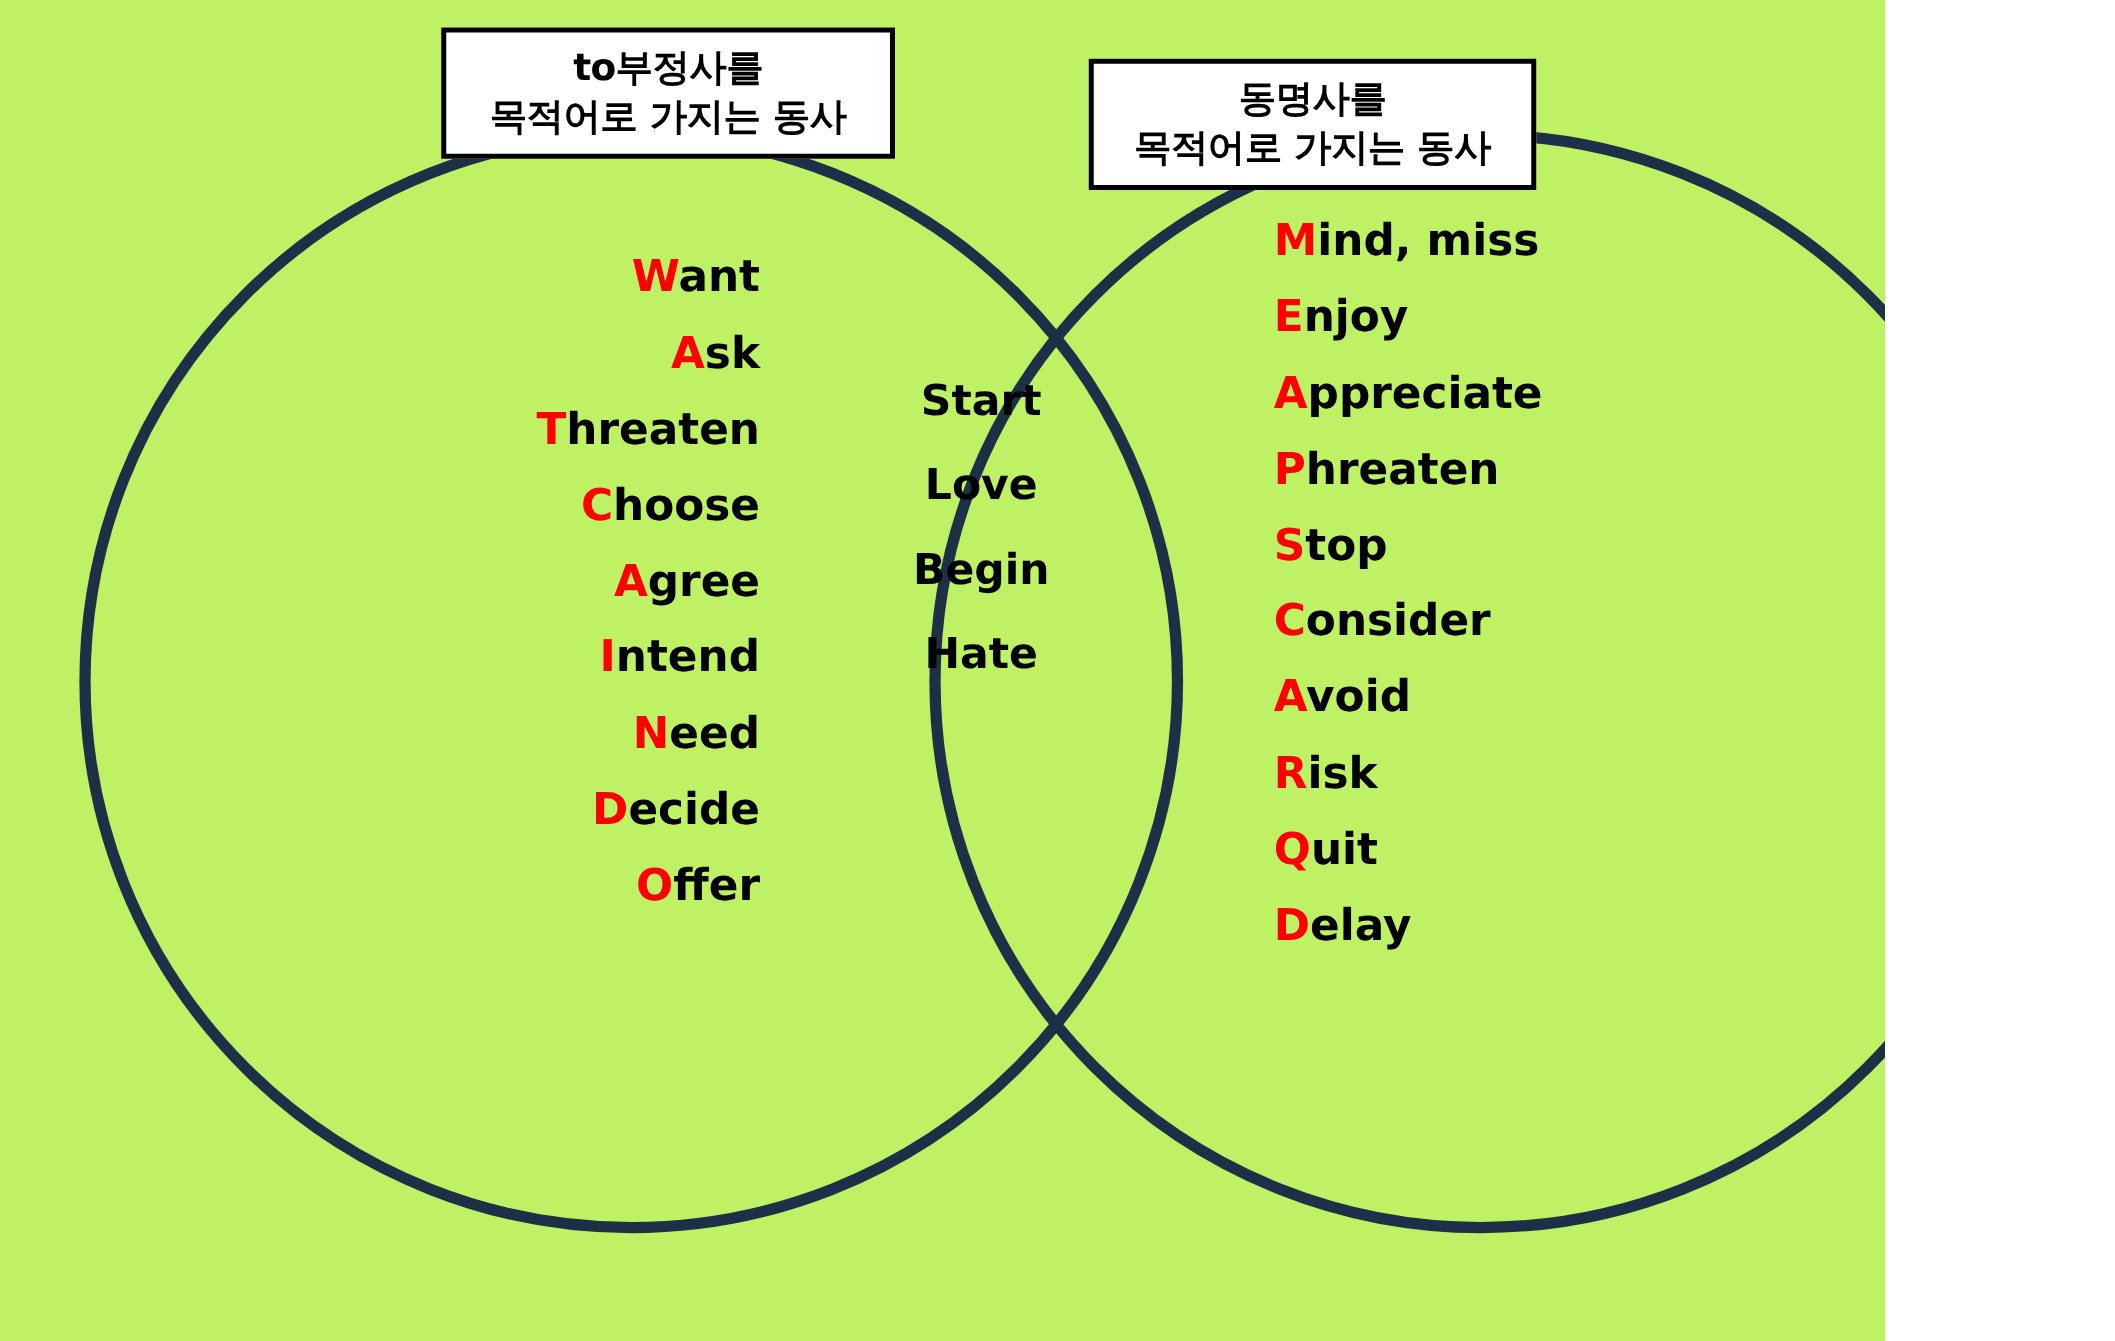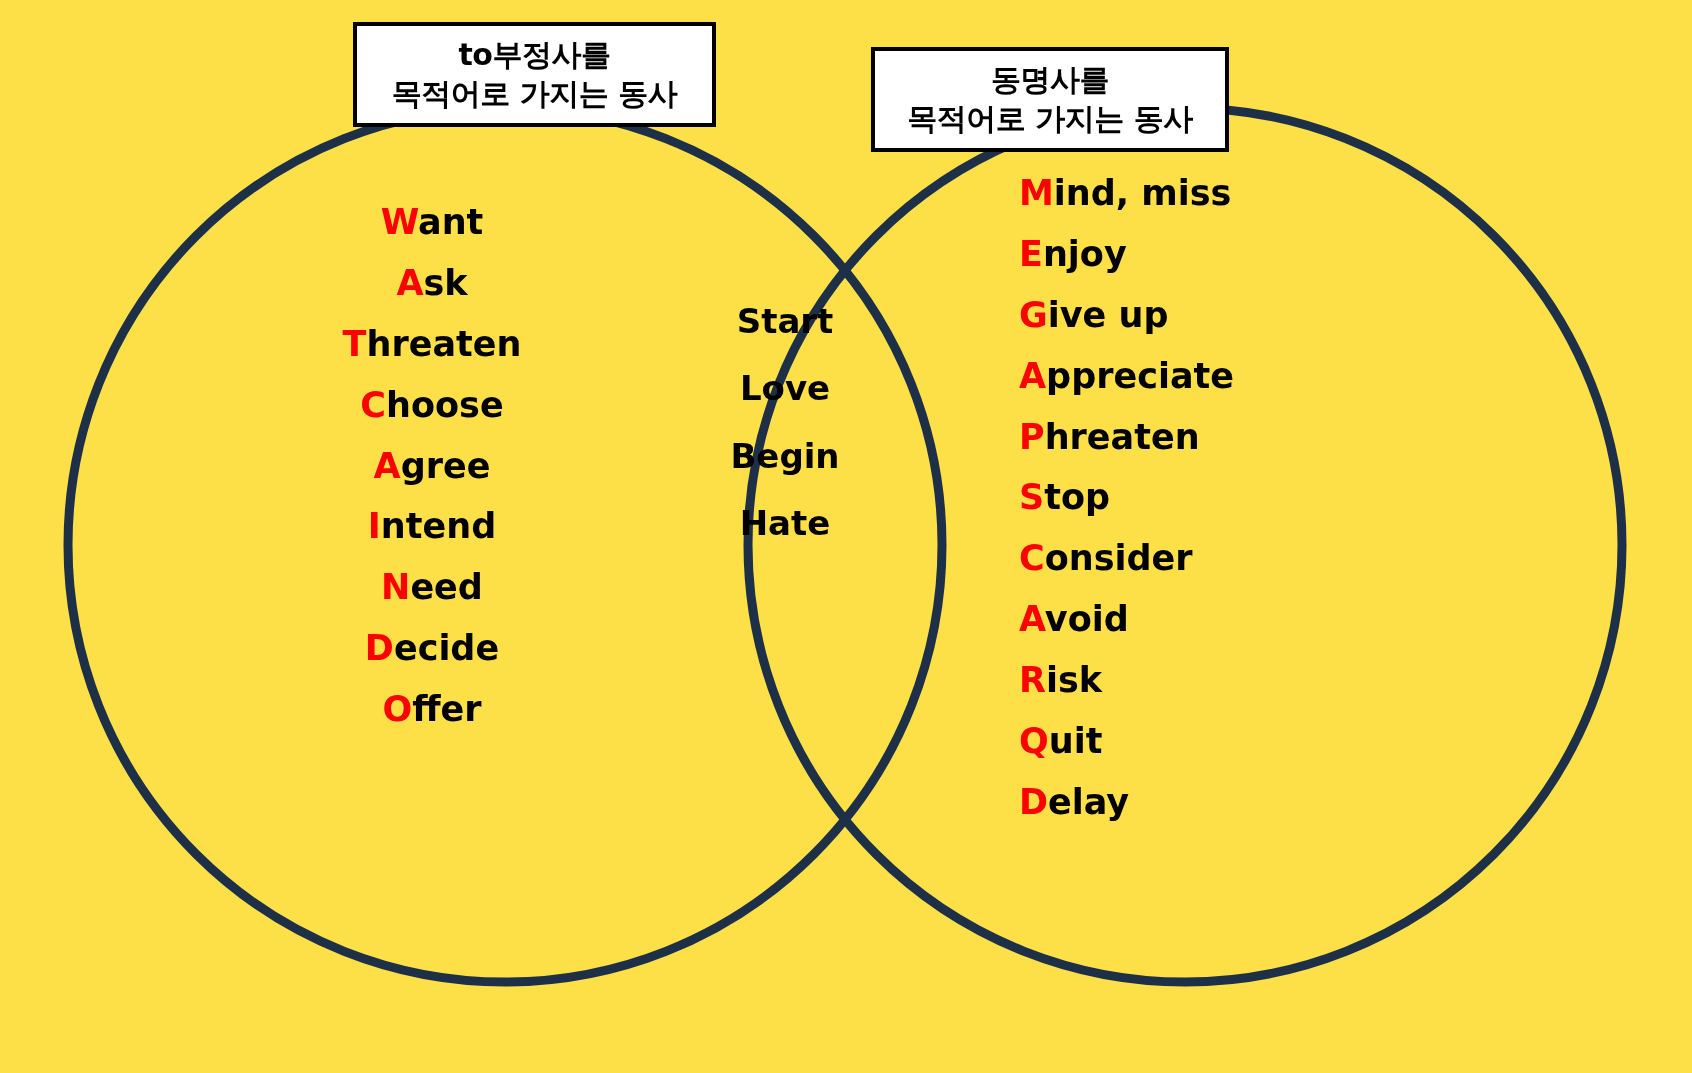--- a/index.html
+++ b/index.html
@@ -6,23 +6,23 @@
   html, body {
     margin: 0;
     padding: 0;
     background: #ffffff;
   }
   body {
     font-family: "DejaVu Sans", sans-serif;
   }
   #stage {
     position: relative;
-    width: 1692px;
+    width: 1508px;
     height: 1073px;
-    background: #fde047;
+    background: #bef264;
     overflow: hidden;
   }
 
   
   #venn-svg {
     position: absolute;
     left: 0;
     top: 0;
     width: 1692px;
     height: 1073px;
@@ -67,24 +67,24 @@
 
   
   .word-col {
     position: absolute;
     z-index: 3;
     font-family: "DejaVu Sans", sans-serif;
     font-weight: bold;
     color: #000000;
   }
   #left-words {
-    left: 272px;
+    left: 288px;
     top: 192px;
     width: 320px;
-    text-align: center;
+    text-align: right;
   }
   #right-words {
     left: 1019px;
     top: 163px;
     width: 340px;
     text-align: left;
   }
   #center-words {
     left: 655px;
     top: 288px;
@@ -144,21 +144,20 @@
   <div class="word-col" id="center-words">
     <span class="word"><span class="initial"></span><span class="rest">Start</span></span>
     <span class="word"><span class="initial"></span><span class="rest">Love</span></span>
     <span class="word"><span class="initial"></span><span class="rest">Begin</span></span>
     <span class="word"><span class="initial"></span><span class="rest">Hate</span></span>
   </div>
 
   <div class="word-col" id="right-words">
     <span class="word"><span class="initial">M</span><span class="rest">ind, miss</span></span>
     <span class="word"><span class="initial">E</span><span class="rest">njoy</span></span>
-    <span class="word"><span class="initial">G</span><span class="rest">ive up</span></span>
     <span class="word"><span class="initial">A</span><span class="rest">ppreciate</span></span>
     <span class="word"><span class="initial">P</span><span class="rest">hreaten</span></span>
     <span class="word"><span class="initial">S</span><span class="rest">top</span></span>
     <span class="word"><span class="initial">C</span><span class="rest">onsider</span></span>
     <span class="word"><span class="initial">A</span><span class="rest">void</span></span>
     <span class="word"><span class="initial">R</span><span class="rest">isk</span></span>
     <span class="word"><span class="initial">Q</span><span class="rest">uit</span></span>
     <span class="word"><span class="initial">D</span><span class="rest">elay</span></span>
   </div>
 

